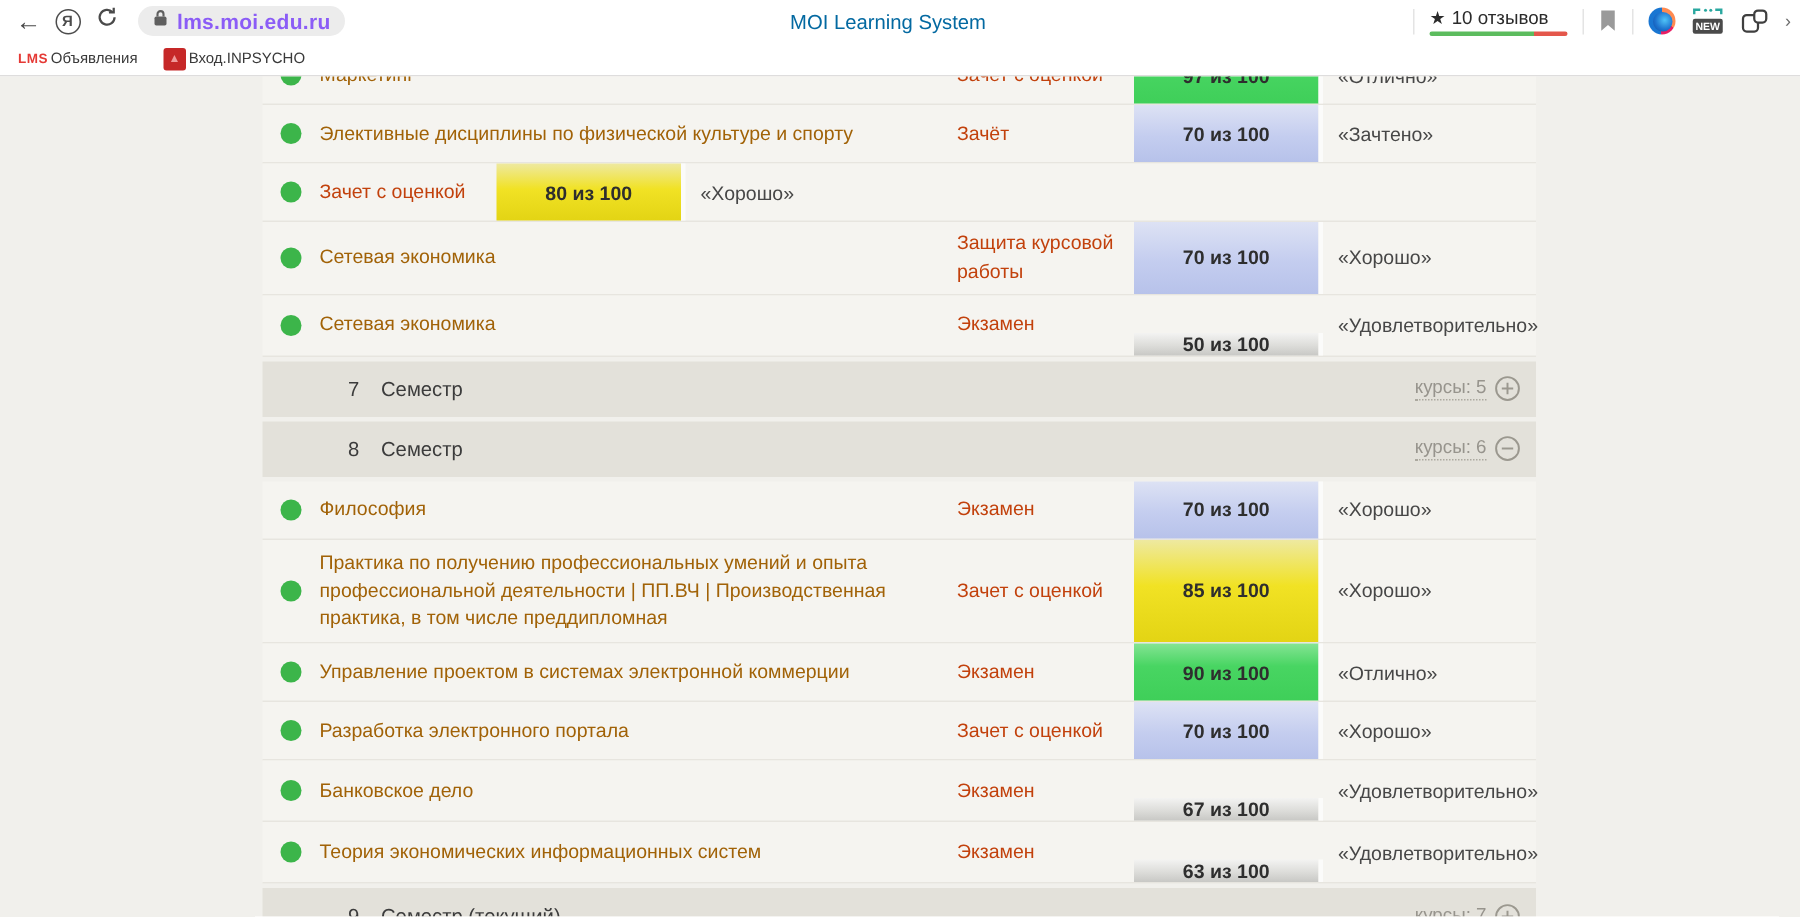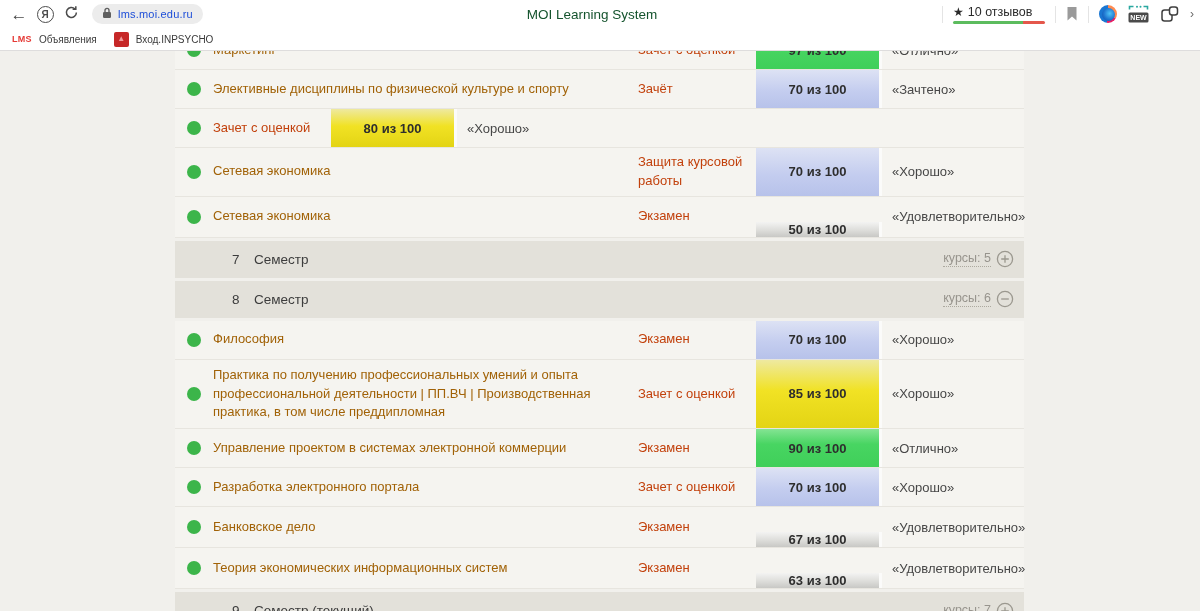--- a/index.html
+++ b/index.html
@@ -10,42 +10,42 @@
   .toolbar { position:relative; height:28px; background:#fff;
     display:flex; align-items:center; padding:0 6px; }
   .tbtn { display:flex; align-items:center; justify-content:center;
     width:26px; height:24px; color:#4a4a4a; font-size:16px; cursor:pointer; flex:none; }
   .back-glyph { font-size:17px; line-height:1; }
   .ya-circle { width:17px; height:17px; border:1.6px solid #4c4c4c; border-radius:50%;
     display:flex; align-items:center; justify-content:center;
     font-size:10px; font-weight:bold; color:#4c4c4c; }
   .addr { display:flex; align-items:center; gap:6px; height:20px;
     background:#ececec; border-radius:10px; padding:0 10px; margin-left:8px; flex:none; }
-  .addr-url { font-size:11px; color:#1d4ed8; letter-spacing:.2px; }
+  .addr-url { font-size:14px; color:#8b5cf6; letter-spacing:.2px;font-weight:bold; }
   .page-title { position:absolute; left:0; right:16px; top:0; height:28px;
     display:flex; align-items:center; justify-content:center;
-    font-size:13.5px; color:#14532d; pointer-events:none; }
+    font-size:13.5px; color:#0369a1; pointer-events:none; }
   .right-cluster { margin-left:auto; display:flex; align-items:center; gap:10px;
     position:relative; z-index:2; }
   .vdiv { width:1px; height:17px; background:#e4e4e4; flex:none; }
   .rating { display:flex; flex-direction:column; justify-content:center; cursor:pointer; }
   .rating-top { display:flex; align-items:center; gap:4px; font-size:12.5px; color:#2b2b2b; }
   .rating-star { font-size:12px; color:#2b2b2b; }
   .rating-bar { margin-top:2px; height:3px; width:92px; border-radius:2px;
     background:linear-gradient(90deg,#5cbc5e 0 76%,#e4574b 76% 100%); }
   .flag-icon { cursor:pointer; display:flex; align-items:center; }
   .ext-globe { width:18px; height:18px; border-radius:50%; cursor:pointer; position:relative;
     background:conic-gradient(#ff8a50 0deg 120deg,#e91e63 120deg 185deg,#1976d2 185deg 360deg); }
   .ext-globe::after { content:""; position:absolute; inset:2.5px; border-radius:50%;
     background:radial-gradient(circle at 60% 42%, #4fc3f7 0%, #1e74cf 55%, #0d47a1 100%); }
   .edge-chevron { color:#6b6b6b; font-size:12px; margin-right:-10px; width:14px; flex:none; }
 
   .bookmarks { height:23px; background:#fff; border-bottom:1px solid #dedddd;
     display:flex; align-items:center; padding:0 8px; gap:9px; }
-  .bm { display:flex; align-items:center; gap:7px; cursor:pointer; padding:0 4px; }
+  .bm { display:flex; align-items:center; gap:2px; cursor:pointer; padding:0 4px; }
   .bm-label { font-size:10px; color:#3a3a3a; }
   .fav-lms { color:#e53935; font-weight:bold; font-size:9px; letter-spacing:.3px; }
   .fav-crest { width:15px; height:15px; background:#c62828; border-radius:2px;
     display:flex; align-items:center; justify-content:center; }
   .fav-crest span { color:#ef9a9a; font-size:8px; line-height:1; }
 
   
   .content { height:560px; background:#f1f0ec; overflow:hidden; position:relative; }
   .gtable { width:849px; margin-left:175px; margin-top:-20px; }
 

